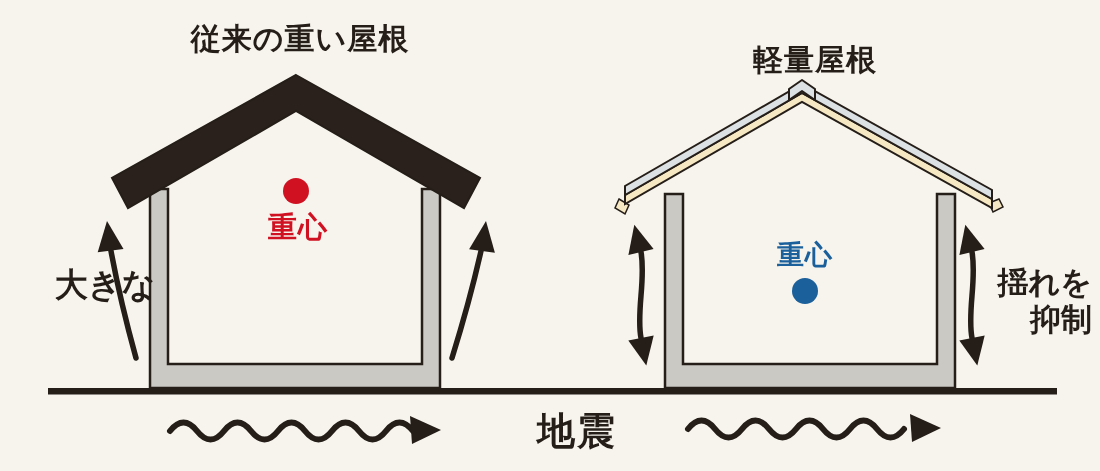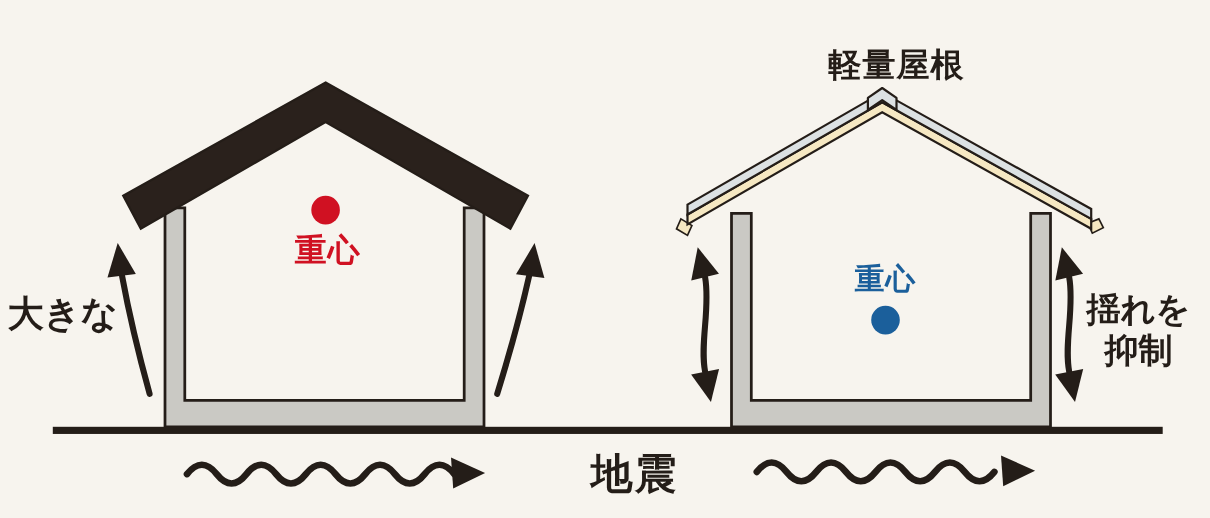--- a/index.html
+++ b/index.html
@@ -13,21 +13,21 @@
   }
   .stage svg { position: absolute; left: 0; top: 0; }
   .txt {
     position: absolute;
     font-weight: bold;
     text-align: center;
     line-height: 1.15;
     white-space: nowrap;
   }
   .title { font-size: 30px; letter-spacing: 1px; }
-  .side-label { font-size: 33px; line-height: 38px; white-space: normal; }
+  .side-label { font-size: 33px; line-height: 38px; white-space: normal; padding-left: 48px; }
   .side-label-r { font-size: 31px; line-height: 37px; white-space: normal; }
   .cog { font-size: 29px; letter-spacing: 1px; }
   .quake { font-size: 38px; letter-spacing: 2px; }
 </style>
 </head>
 <body style="background: rgb(247, 244, 238);">
 
 <div class="stage" style="background: rgb(247, 244, 238);">
 
   <svg width="1100" height="471" viewBox="0 0 1100 471">
@@ -68,28 +68,29 @@
     <g>
       <path d="M170,431 q13.5,-17 27,0 t27,0 t27,0 t27,0 t27,0 t27,0 t27,0 t27,0 t27,0" fill="none" stroke="#241d18" stroke-width="6" stroke-linecap="round"></path>
       <polygon points="441,430 410,416 412,444" fill="#241d18"></polygon>
     </g>
     <g>
       <path d="M688,429 q13.5,-17 27,0 t27,0 t27,0 t27,0 t27,0 t27,0 t27,0 t27,0" fill="none" stroke="#241d18" stroke-width="6" stroke-linecap="round"></path>
       <polygon points="941,428 910,414 912,442" fill="#241d18"></polygon>
     </g>
   </svg>
 
+  <div class="txt title" style="left:150px; top:22px; width:300px;">従来の重い屋根</div>
 
   <div class="txt title" style="left:690px; top:22px; width:250px;margin-top:21px;">軽量屋根</div>
 
   <div class="txt side-label" style="left:0px; top:266px; width:114px;">
     <div>大きな</div>
   </div>
 
-  <div class="txt side-label-r" style="left:978px; top:264px; width:114px;">
+  <div class="txt side-label-r" style="left:978px; top:264px; width:114px;text-align:right;">
     <div>揺れを</div>
     <div>抑制</div>
   </div>
 
   <div class="txt cog" style="left: 246px; top: 211px; width: 104px; color: rgb(208, 17, 34);">重心</div>
 
   <div class="txt cog" style="left: 754px; top: 239px; width: 102px; font-size: 27px; color: rgb(27, 95, 155);">重心</div>
 
   <div class="txt quake" style="left:493px; top:410px; width:124px;text-align:right;">地震</div>
 </div>

